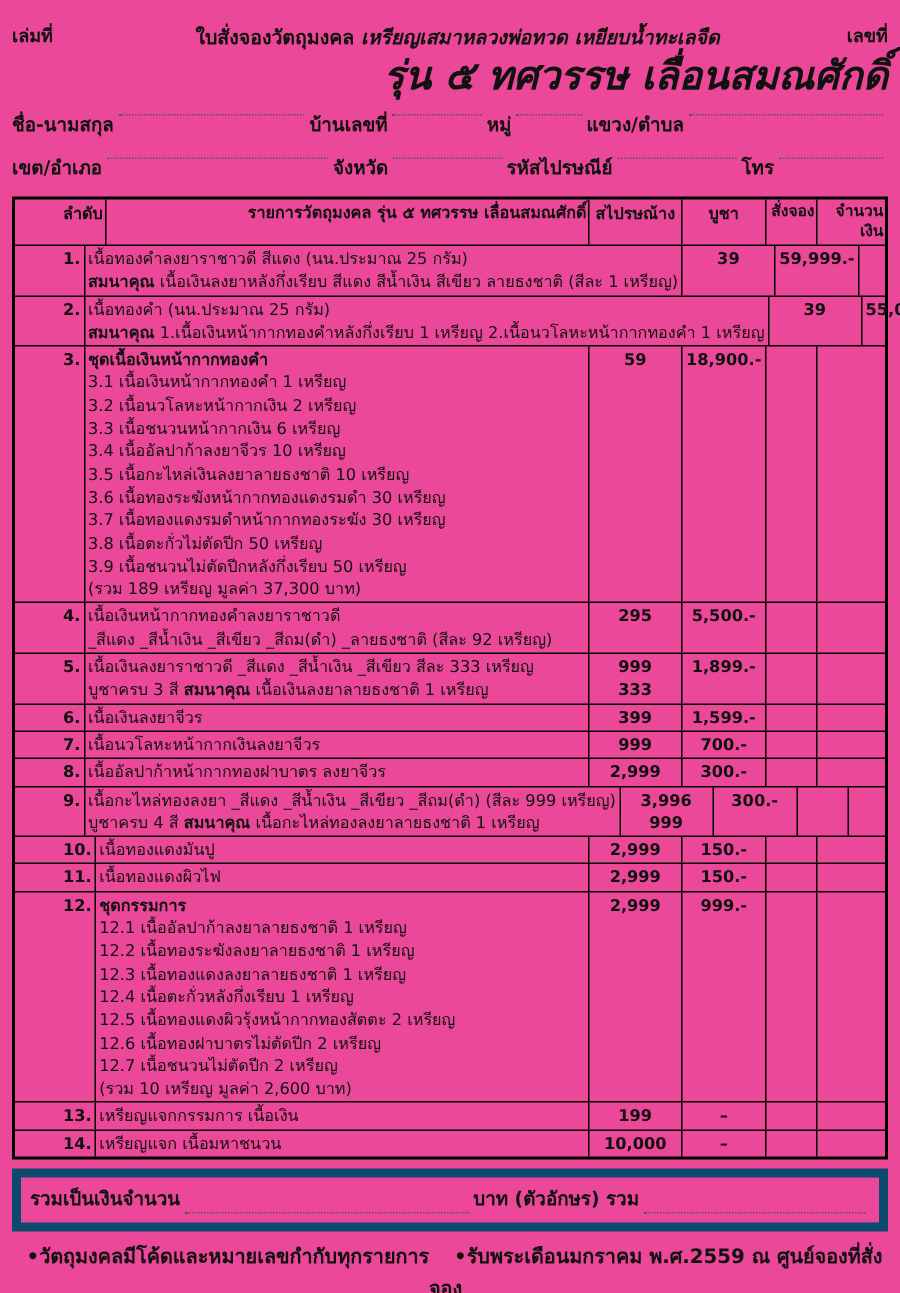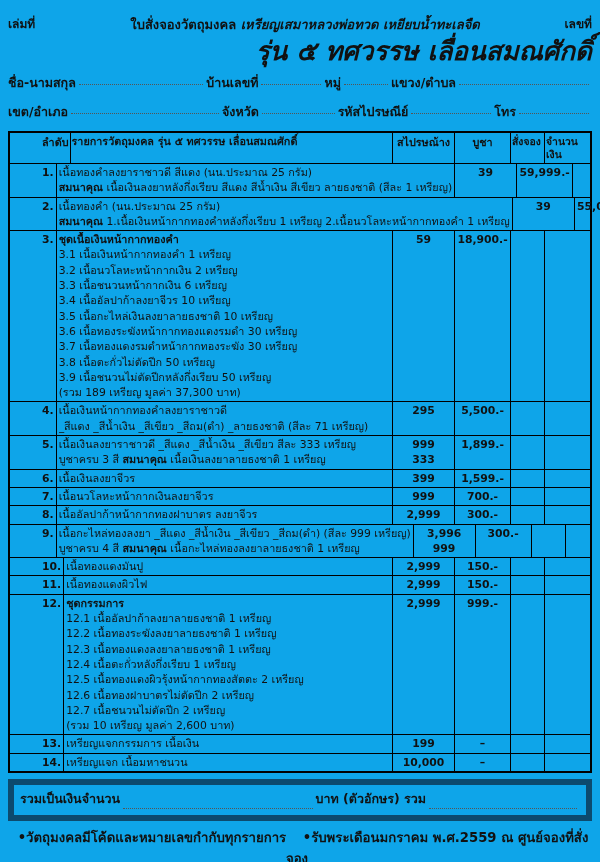--- a/index.html
+++ b/index.html
@@ -1,32 +1,32 @@
 <!DOCTYPE html>
 <html><head>
 <meta charset="utf-8">
 <style>
   html,body{margin:0;padding:0;background:#e8e8e8;}
   .page{
-    width:600px;height:862px;margin:0 auto;background:#0ea5e9;color:#111;
+    width:600px;height:862px;margin:0 auto;background:#ec4899;color:#111;
     font-family:"DejaVu Sans","Liberation Sans",sans-serif;
     box-sizing:border-box;padding:8px 8px 4px 8px;position:relative;overflow:hidden;
   }
   .b{font-weight:bold;}
   .it{font-style:italic;}
   
   .hdr-top{display:flex;align-items:flex-start;font-size:12px;font-weight:bold;margin-top:6px;}
   .hdr-left{width:70px;}
   .hdr-center{flex:1;text-align:center;font-size:13px;}
   .hdr-right{width:60px;text-align:right;}
   .hdr-title2{text-align:right;font-size:26px;font-weight:bold;font-style:italic;
     font-family:"DejaVu Serif","Liberation Serif",serif;line-height:30px;margin:1px 0 7px 0;}
   
   .fields{font-size:12.5px;font-weight:bold;}
-  .frow{display:flex;align-items:center;margin-bottom:9px;}
+  .frow{display:flex;align-items:flex-start;margin-bottom:9px;}
   .frow .lbl{white-space:nowrap;}
   .dots{flex:1 1 auto;border-bottom:1.2px dotted #555;height:3px;margin:0 3px;min-width:18px;}
   .dots.w60{flex:0 0 60px;}
   .dots.w44{flex:0 0 44px;}
   .dots.w80{flex:0 0 80px;}
   .dots.w70{flex:0 0 70px;}
   .dots.w130{flex:0 0 130px;}
   .dots.w148{flex:0 0 148px;}
   
   .table{border:2px solid #000;margin-top:1px;}
@@ -34,21 +34,21 @@
   .trow:first-child{border-top:none;}
   .thead{border-top:none;border-bottom:0.5px solid #000;}
   .c{border-left:1px solid #000;box-sizing:border-box;padding:1px 2px;}
   .c:first-child{border-left:none;padding-left:32px;}
   .c.no{flex:0 0 30px;text-align:center;font-weight:bold;font-size:10.8px;line-height:15.3px;}
   .c.desc{flex:1 1 auto;font-size:10.8px;}
   .c.qty{flex:0 0 62px;text-align:center;font-weight:bold;font-size:10.8px;line-height:15.3px;}
   .c.price{flex:0 0 56px;text-align:center;font-weight:bold;font-size:10.8px;line-height:15.3px;}
   .c.order{flex:0 0 34px;}
   .c.amount{flex:0 0 46px;}
-  .th{font-size:10.4px;font-weight:bold;text-align:left;padding:2px 1px;line-height:13px;}
+  .th{font-size:10.4px;font-weight:bold;text-align:right;padding:2px 1px;line-height:13px;}
   .line{line-height:15.3px;white-space:nowrap;overflow:hidden;}
   .qline{line-height:15.3px;}
   
   .totalbox{border:6px solid #0c4a6e;margin-top:6px;display:flex;align-items:flex-end;
     font-size:12.5px;font-weight:bold;padding:4px 6px 6px 6px;}
   
   .note{text-align:center;font-size:13.2px;font-weight:bold;margin:6px 0 8px 0;letter-spacing:0;}
   .note span{margin:0 6px;}
 </style>
 </head>
@@ -141,21 +141,21 @@
             <div class="qline">59</div>
           </div>
           <div class="c price">18,900.-</div>
           <div class="c order"></div>
           <div class="c amount"></div>
         </div>
         <div class="trow">
           <div class="c no">4.</div>
           <div class="c desc">
             <div class="line"><span>เนื้อเงินหน้ากากทองคำลงยาราชาวดี</span></div>
-            <div class="line"><span>_สีแดง _สีน้ำเงิน _สีเขียว _สีถม(ดำ) _ลายธงชาติ (สีละ 71 เหรียญ)</span></div>
+            <div class="line"><span>_สีแดง _สีน้ำเงิน _สีเขียว _สีถม(ดำ) _ลายธงชาติ (สีละ 92 เหรียญ)</span></div>
           </div>
           <div class="c qty">
             <div class="qline">295</div>
           </div>
           <div class="c price">5,500.-</div>
           <div class="c order"></div>
           <div class="c amount"></div>
         </div>
         <div class="trow">
           <div class="c no">5.</div>

